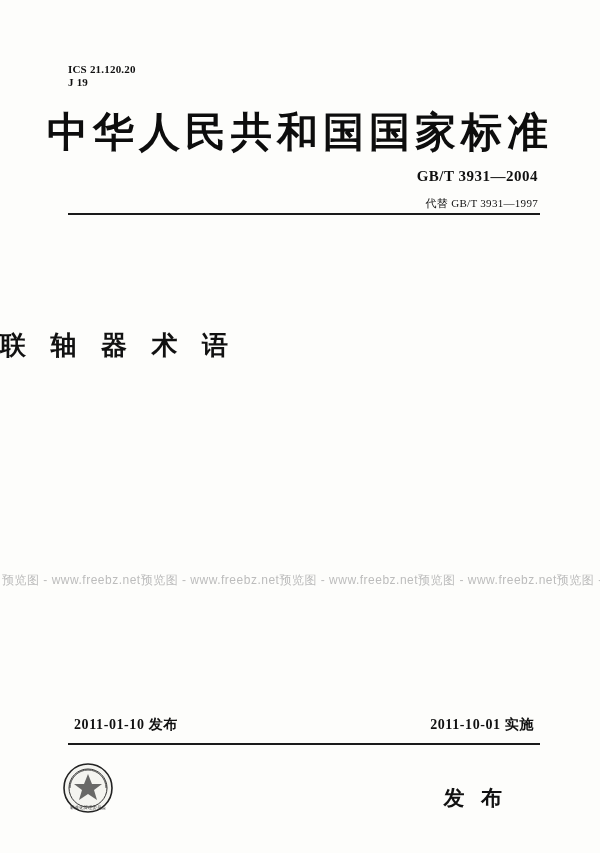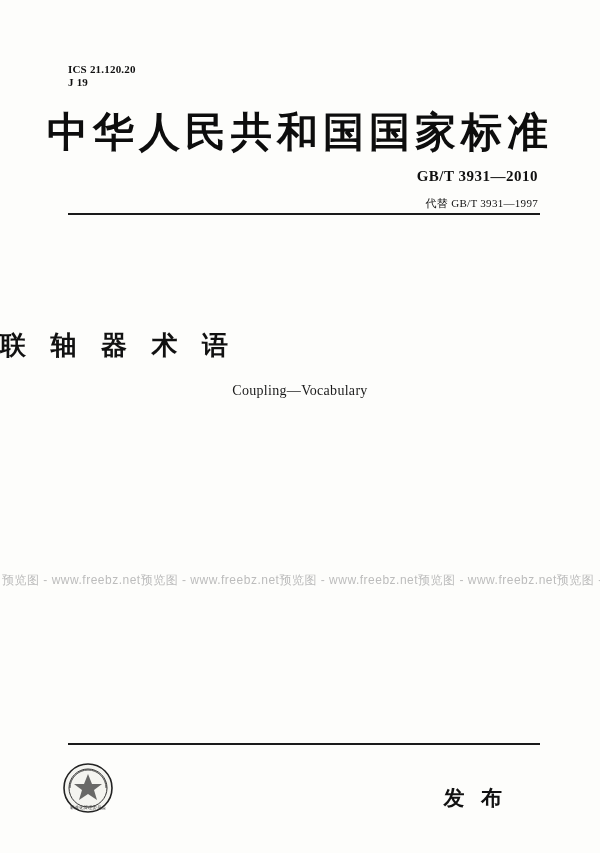--- a/index.html
+++ b/index.html
@@ -201,39 +201,42 @@
 
   <div class="ics-block">
     <div>ICS 21.120.20</div>
     <div>J 19</div>
   </div>
 
 
   <div class="cn-title">中华人民共和国国家标准</div>
 
   <div class="std-no">
-    <div class="main">GB/T 3931—2010</div>
+    <div class="main">GB/T 3931—2004</div>
     <div class="replaces">代替 GB/T 3931—1997</div>
   </div>
 
   <div class="rule-top"></div>
 
   <div class="doc-title">联 轴 器    术 语</div>
-  <div class="doc-title-en">Coupling—Vocabulary</div>
 
   <div class="watermark">
     <span>预览图 - www.freebz.net</span>
     <span>预览图 - www.freebz.net</span>
     <span>预览图 - www.freebz.net</span>
     <span>预览图 - www.freebz.net</span>
     <span>预览图 - www.freebz.net</span>
   </div>
 
   <div class="rule-bottom"></div>
 
+  <div class="date-row">
+    <span>2011-01-10 发布</span>
+    <span>2011-10-01 实施</span>
+  </div>
 
   <div class="footer">
     <div class="emblem">
       <svg width="52" height="52" viewBox="0 0 52 52" xmlns="http://www.w3.org/2000/svg">
         <circle cx="26" cy="26" r="24" fill="#f4f4f0" stroke="#222" stroke-width="1.6"></circle>
         <circle cx="26" cy="26" r="19" fill="none" stroke="#333" stroke-width="1"></circle>
         <path d="M26 12 L30 22 L40 22 L32 28 L35 38 L26 32 L17 38 L20 28 L12 22 L22 22 Z" fill="#3a3a3a" opacity="0.75"></path>
         <path d="M8 26 A18 18 0 0 1 44 26" fill="none" stroke="#2b2b2b" stroke-width="0.8"></path>
         <text x="26" y="47" text-anchor="middle" font-family="Liberation Sans, sans-serif" font-size="4.5" fill="#333">标准化管理委员会</text>
       </svg>

